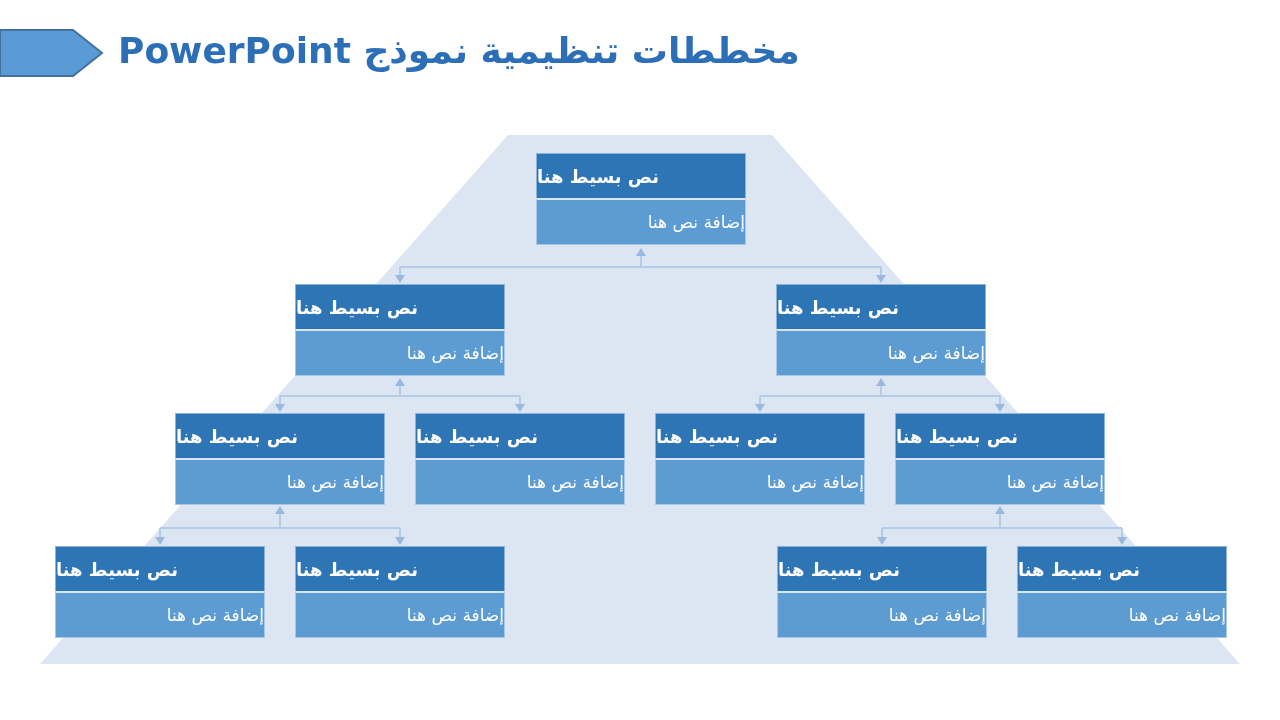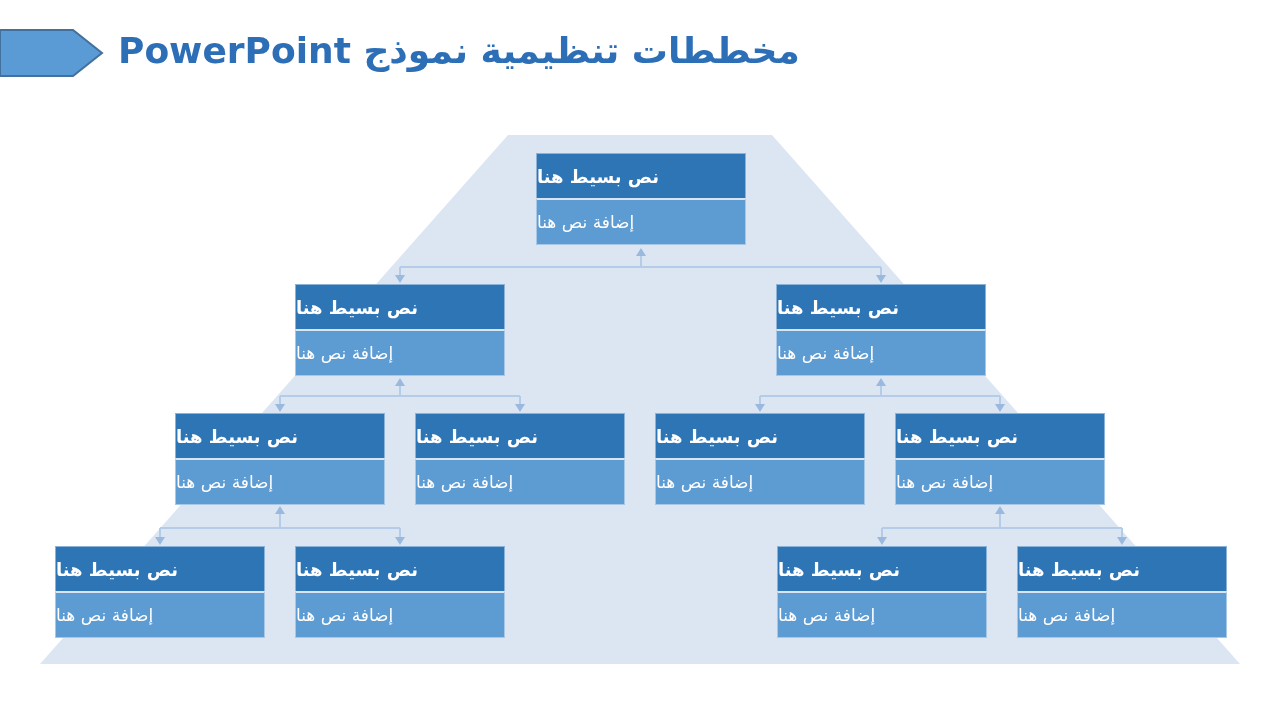--- a/index.html
+++ b/index.html
@@ -27,21 +27,21 @@
     background:#2e75b6;color:#ffffff;
     font-size:18px;font-weight:bold;text-align:left;
     border:1px solid rgba(255,255,255,0.45);
     border-bottom:none;
     box-sizing:border-box;
     overflow:hidden;white-space:nowrap;
   }
   .node-body{
     height:47px;line-height:45px;
     background:#5d9bd3;color:#ffffff;
-    font-size:17px;text-align:left;
+    font-size:17px;text-align:right;
     border:1px solid rgba(255,255,255,0.45);
     border-top:2px solid #d9e4f1;
     box-sizing:border-box;
     overflow:hidden;white-space:nowrap;
   }
 </style>
 </head>
 <body>
 
 <div class="slide">

